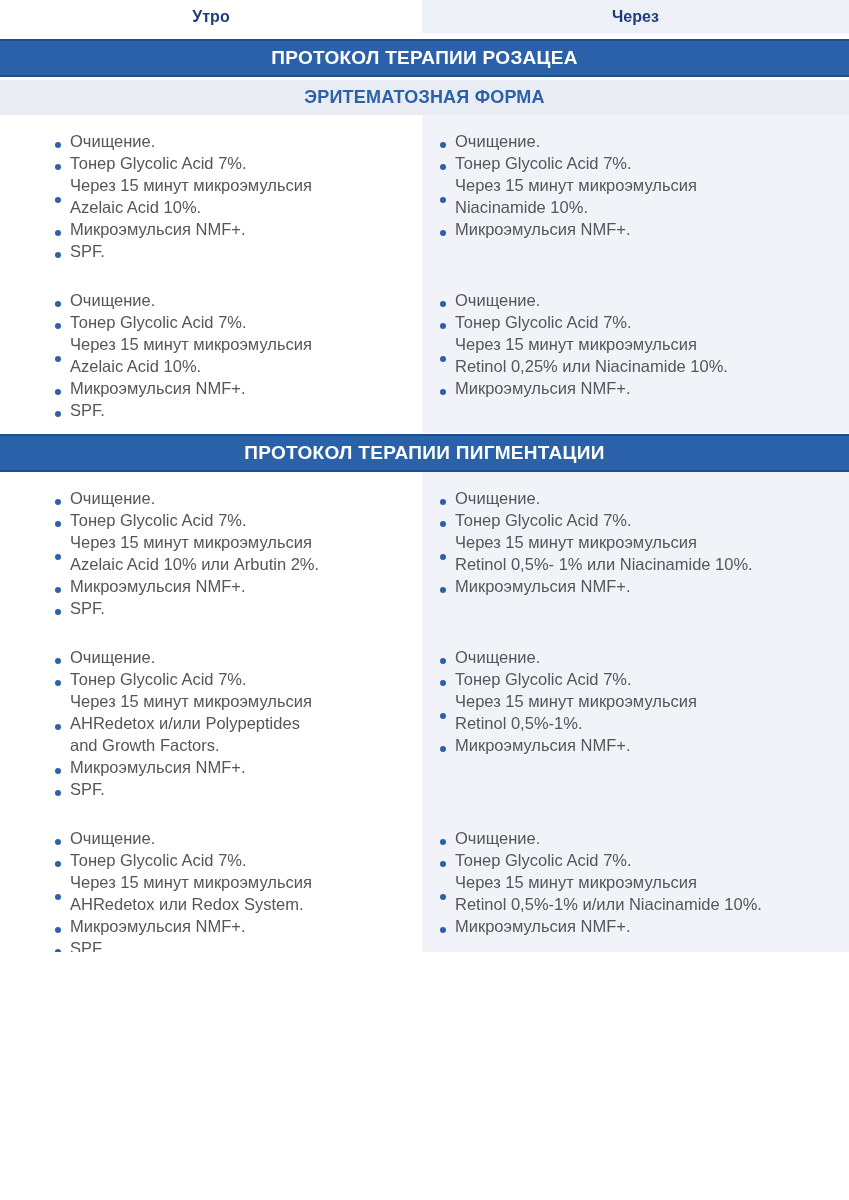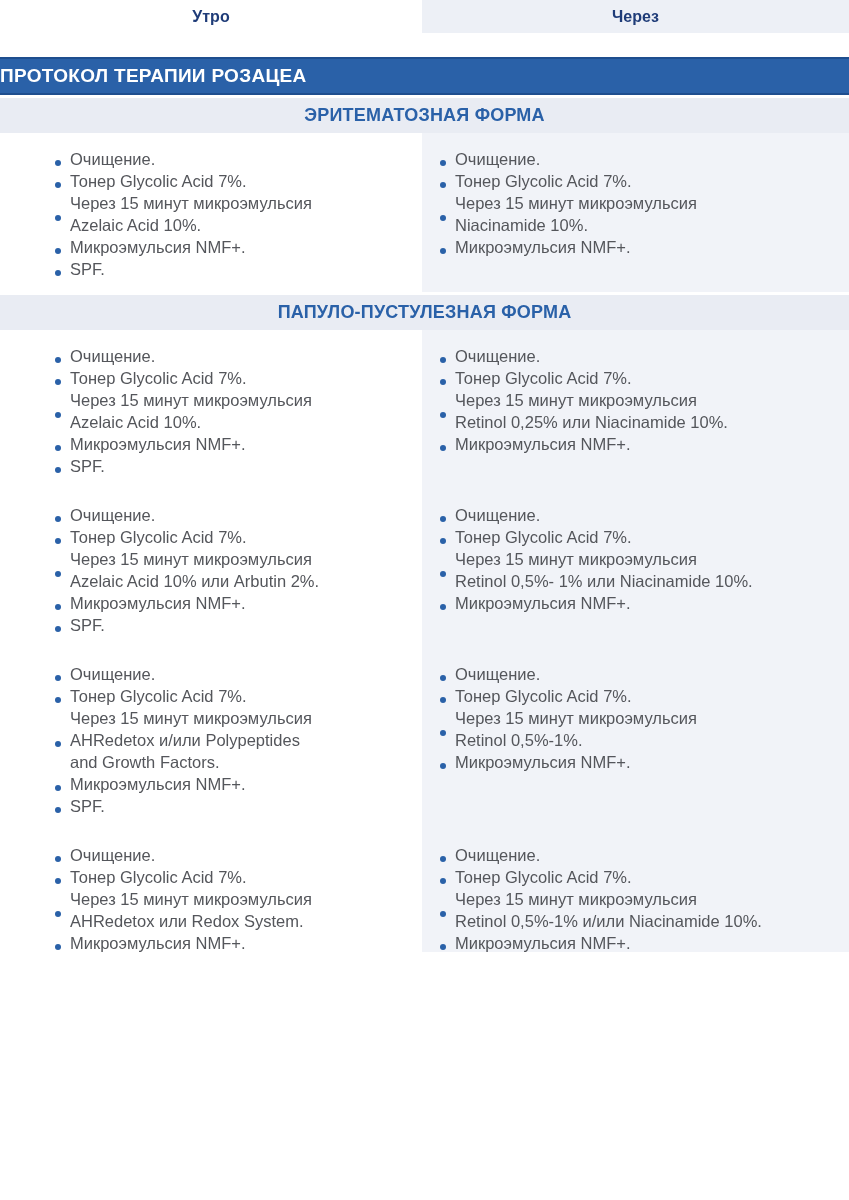--- a/index.html
+++ b/index.html
@@ -18,23 +18,23 @@
   body{font-family:"Liberation Sans", sans-serif;}
   .page{width:849px;height:952px;display:flex;flex-direction:column;background:#ffffff;overflow:hidden;}
 
   
   .day-header{display:flex;height:33px;margin-bottom:5px;flex:0 0 auto;}
   .day-half{display:flex;align-items:center;justify-content:center;font-weight:700;font-size:16px;color:var(--header-text);}
   .day-half.morning{width:422px;background:#ffffff;}
   .day-half.evening{width:427px;background:var(--header-evening-bg);}
 
   
-  .banner{flex:0 0 auto;margin-top:19px;height:34px;background:var(--banner-bg);
+  .banner{flex:0 0 auto;margin-top:1px;height:34px;background:var(--banner-bg);
     border-top:2px solid var(--banner-edge);border-bottom:2px solid var(--banner-edge);
-    display:flex;align-items:center;}
+    display:flex;align-items:center;justify-content:center;}
   .banner .banner-title{color:var(--banner-text);font-weight:700;font-size:19px;letter-spacing:.3px;text-transform:uppercase;}
 
   
   .subbanner{flex:0 0 auto;margin-top:3px;height:35px;background:var(--subbanner-bg);
     display:flex;align-items:center;justify-content:center;text-align:center;}
   .subbanner .subbanner-title{color:var(--subbanner-text);font-weight:700;font-size:18px;letter-spacing:.2px;text-transform:uppercase;}
 
   
   .row{display:flex;align-items:stretch;flex:0 0 auto;}
   .row.last{flex:1 1 auto;}
@@ -105,23 +105,20 @@
           <span class="li-text">Через 15 минут микроэмульсия
 Niacinamide 10%.</span>
         </li>
         <li class="item">
           <span class="bullet"></span>
           <span class="li-text">Микроэмульсия NMF+.</span>
         </li>
       </ul>
   </div>
 
-  <div class="subbanner">
-    <span class="subbanner-title">ПАПУЛО-ПУСТУЛЕЗНАЯ ФОРМА</span>
-  </div>
 
   <div class="row">
     <ul class="col morning-col">
         <li class="item">
           <span class="bullet"></span>
           <span class="li-text">Очищение.</span>
         </li>
         <li class="item">
           <span class="bullet"></span>
           <span class="li-text">Тонер Glycolic Acid 7%.</span>
@@ -154,20 +151,23 @@
           <span class="li-text">Через 15 минут микроэмульсия
 Retinol 0,25% или Niacinamide 10%.</span>
         </li>
         <li class="item">
           <span class="bullet"></span>
           <span class="li-text">Микроэмульсия NMF+.</span>
         </li>
       </ul>
   </div>
 
+  <div class="banner">
+    <span class="banner-title">ПРОТОКОЛ ТЕРАПИИ ПИГМЕНТАЦИИ</span>
+  </div>
 
   <div class="row">
     <ul class="col morning-col">
         <li class="item">
           <span class="bullet"></span>
           <span class="li-text">Очищение.</span>
         </li>
         <li class="item">
           <span class="bullet"></span>
           <span class="li-text">Тонер Glycolic Acid 7%.</span>

